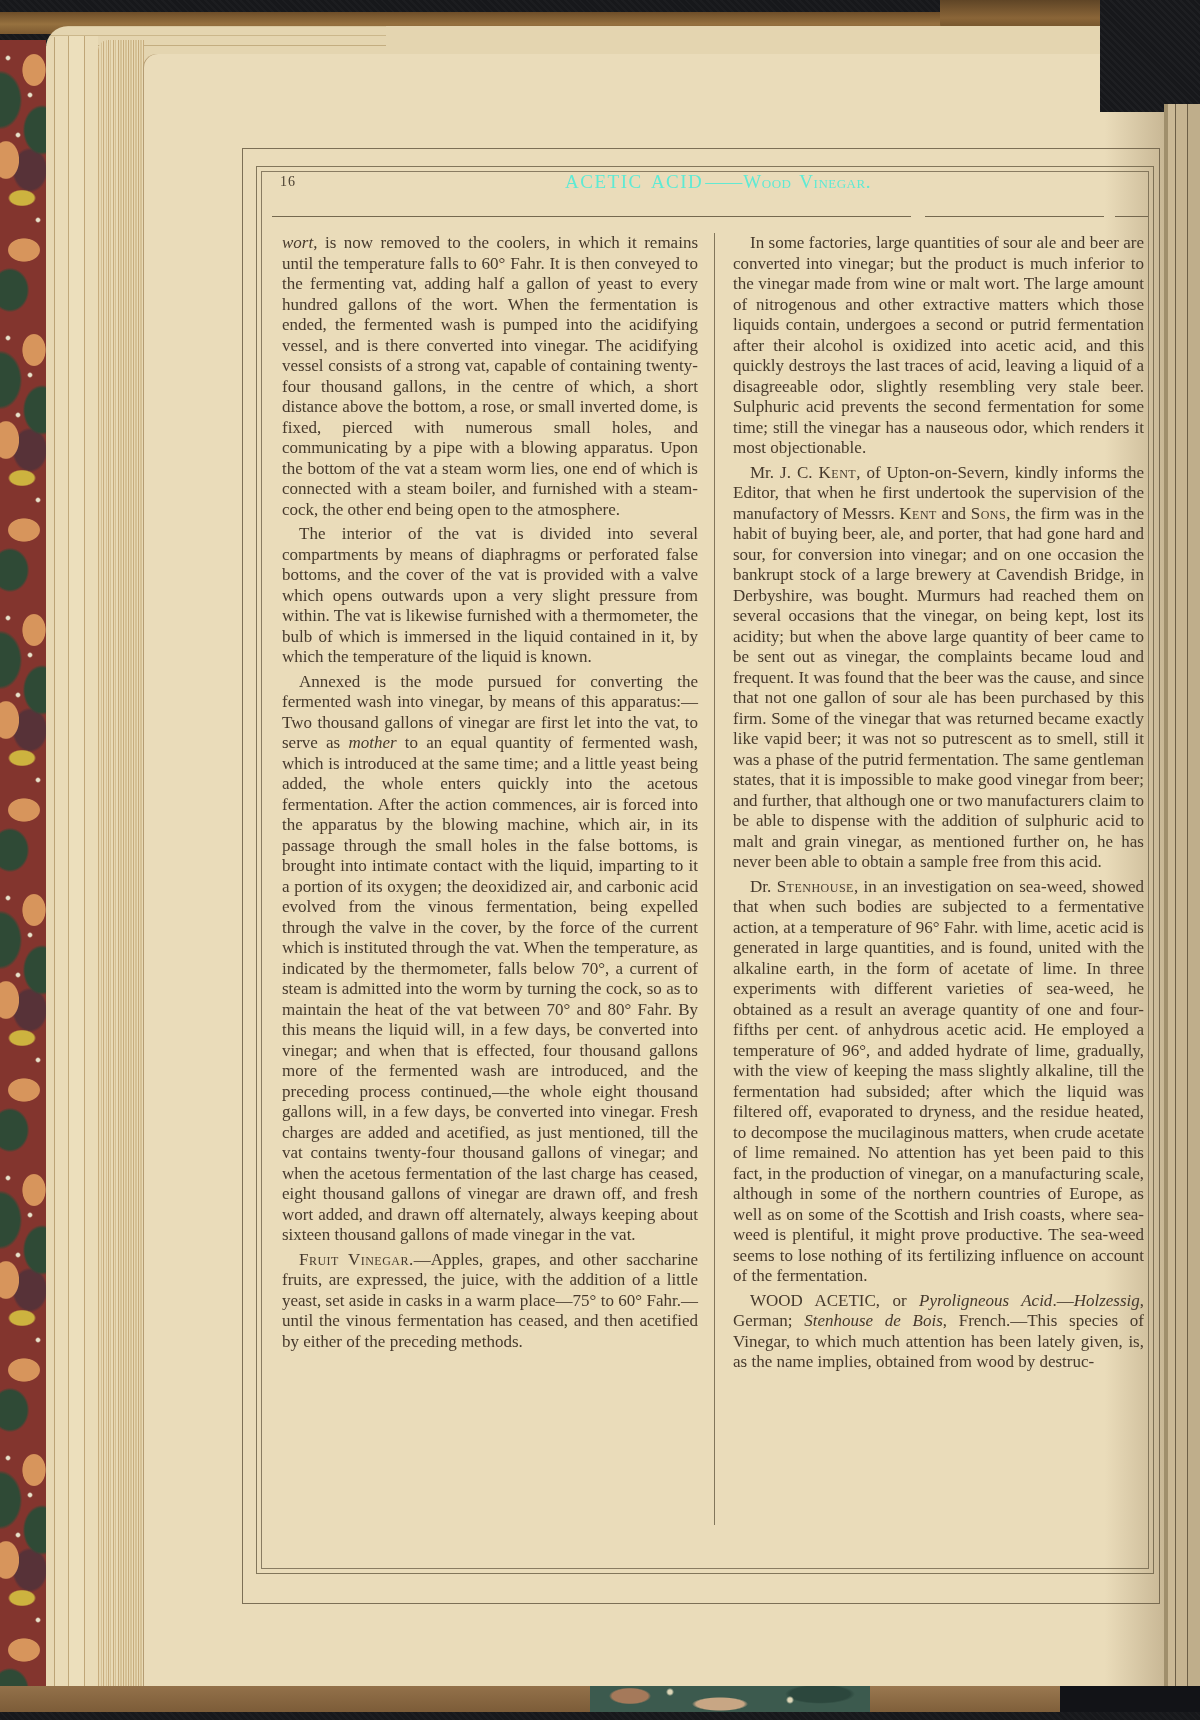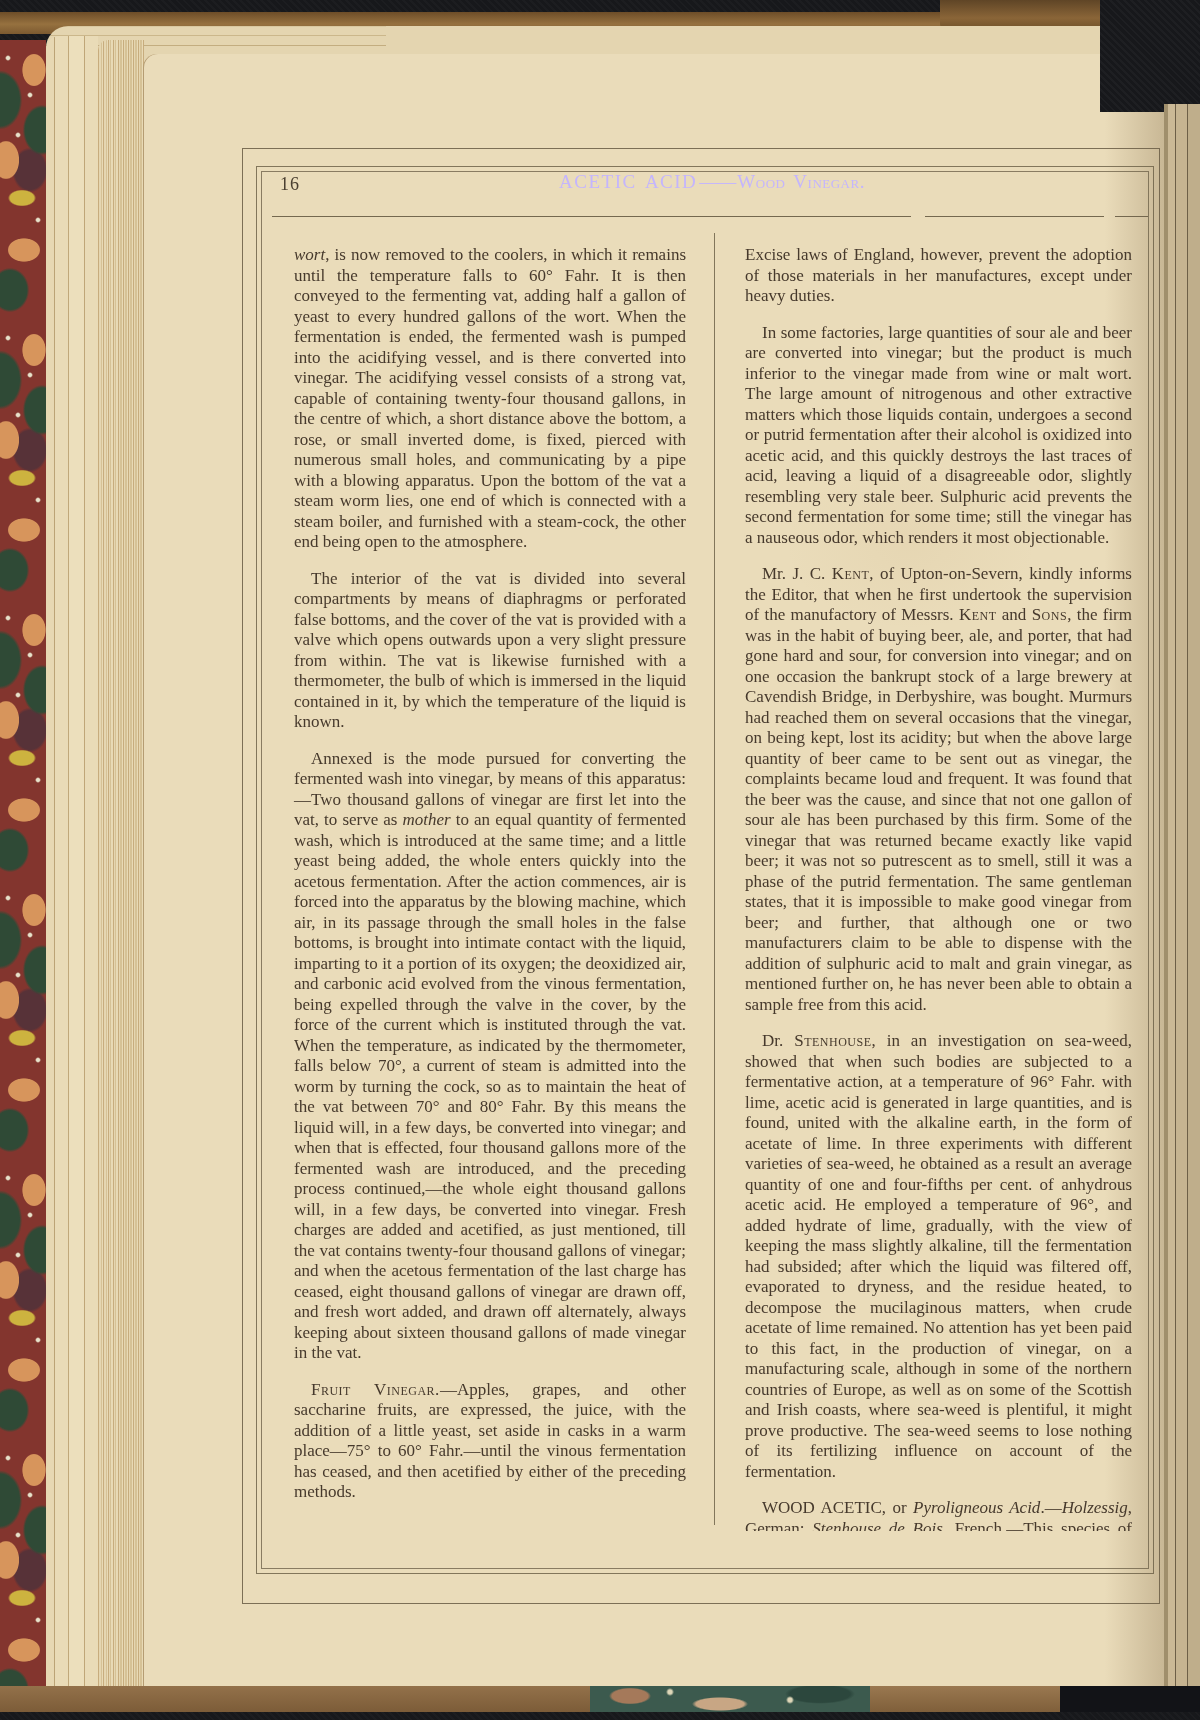--- a/index.html
+++ b/index.html
@@ -75,38 +75,38 @@
   .bb-dark{flex:1;background:#121317;}
 
   
   .frame-outer{left:242px;top:148px;width:916px;height:1454px;z-index:7;
     border:1px solid rgba(104,92,68,.85);}
   .frame-inner{left:256px;top:166px;width:896px;height:1406px;z-index:7;
     border:1px solid rgba(104,92,68,.8);}
   .frame-inner::after{content:"";position:absolute;inset:4px;border:1px solid rgba(104,92,68,.75);}
 
   
-  .pagenum{left:280px;top:174px;z-index:8;font-size:18px;color:#4a3f30;letter-spacing:1px;}
-  .running-head{left:278px;top:171px;width:868px;z-index:8;text-align:center;
-    font-size:19px;color:#c4b5fd;letter-spacing:1.5px;word-spacing:3px;white-space:nowrap;}
+  .pagenum{left:280px;top:174px;z-index:8;font-size:14px;color:#4a3f30;letter-spacing:1px;}
+  .running-head{left:284px;top:171px;width:868px;z-index:8;text-align:center;
+    font-size:19px;color:#5eead4;letter-spacing:1.5px;word-spacing:3px;white-space:nowrap;}
   .running-head .sep{letter-spacing:-1px;margin:0 2px;}
   .head-rule{left:272px;top:216px;width:876px;height:1px;z-index:8;
     background:linear-gradient(90deg,
       rgba(104,92,68,.9) 0 73%, rgba(104,92,68,0) 73% 74.5%,
       rgba(104,92,68,.9) 74.5% 95%, rgba(104,92,68,0) 95% 96.2%,
       rgba(104,92,68,.9) 96.2% 100%);}
 
   
   .col{z-index:8;top:229px;height:1302px;overflow:hidden;
     font-size:17px;line-height:20.5px;color:#46392c;text-align:justify;}
   .col-left{left:278px;width:424px;}
   .col-right{left:729px;width:419px;}
   .divider{left:714px;top:233px;width:1px;height:1292px;background:rgba(104,92,68,.8);z-index:8;}
 
-  .para{margin:16px;}
+  .para{margin:4px;}
   .ind{text-indent:17px;}
   .i{font-style:italic;}
   .sc{font-variant:small-caps;letter-spacing:.5px;}
 </style>
 </head>
 <body>
 
 <div class="abs leather-top"></div>
 <div class="abs leather-corner"></div>
 <div class="abs marble"></div>
@@ -133,18 +133,17 @@
 <div class="abs head-rule"></div>
 
 <div class="abs col col-left">
     <p class="para"><span class="i">wort</span><span>, is now removed to the coolers, in which it remains until the temperature falls to 60° Fahr. It is then conveyed to the fermenting vat, adding half a gallon of yeast to every hundred gallons of the wort. When the fermentation is ended, the fermented wash is pumped into the acidifying vessel, and is there converted into vinegar. The acidifying vessel consists of a strong vat, capable of containing twenty-four thousand gallons, in the centre of which, a short distance above the bottom, a rose, or small inverted dome, is fixed, pierced with numerous small holes, and communicating by a pipe with a blowing apparatus. Upon the bottom of the vat a steam worm lies, one end of which is connected with a steam boiler, and furnished with a steam-cock, the other end being open to the atmosphere.</span></p>
     <p class="para ind"><span>The interior of the vat is divided into several compartments by means of diaphragms or perforated false bottoms, and the cover of the vat is provided with a valve which opens outwards upon a very slight pressure from within. The vat is likewise furnished with a thermometer, the bulb of which is immersed in the liquid contained in it, by which the temperature of the liquid is known.</span></p>
     <p class="para ind"><span>Annexed is the mode pursued for converting the fermented wash into vinegar, by means of this apparatus:—Two thousand gallons of vinegar are first let into the vat, to serve as </span><span class="i">mother</span><span> to an equal quantity of fermented wash, which is introduced at the same time; and a little yeast being added, the whole enters quickly into the acetous fermentation. After the action commences, air is forced into the apparatus by the blowing machine, which air, in its passage through the small holes in the false bottoms, is brought into intimate contact with the liquid, imparting to it a portion of its oxygen; the deoxidized air, and carbonic acid evolved from the vinous fermentation, being expelled through the valve in the cover, by the force of the current which is instituted through the vat. When the temperature, as indicated by the thermometer, falls below 70°, a current of steam is admitted into the worm by turning the cock, so as to maintain the heat of the vat between 70° and 80° Fahr. By this means the liquid will, in a few days, be converted into vinegar; and when that is effected, four thousand gallons more of the fermented wash are introduced, and the preceding process continued,—the whole eight thousand gallons will, in a few days, be converted into vinegar. Fresh charges are added and acetified, as just mentioned, till the vat contains twenty-four thousand gallons of vinegar; and when the acetous fermentation of the last charge has ceased, eight thousand gallons of vinegar are drawn off, and fresh wort added, and drawn off alternately, always keeping about sixteen thousand gallons of made vinegar in the vat.</span></p>
     <p class="para ind"><span class="sc">Fruit Vinegar.</span><span>—Apples, grapes, and other saccharine fruits, are expressed, the juice, with the addition of a little yeast, set aside in casks in a warm place—75° to 60° Fahr.—until the vinous fermentation has ceased, and then acetified by either of the preceding methods.</span></p>
   </div>
 <div class="abs divider"></div>
 <div class="abs col col-right">
-    <p class="para"><span>Excise laws of England, however, prevent the adoption of those materials in her manufactures, except under heavy duties.</span></p>
     <p class="para ind"><span>In some factories, large quantities of sour ale and beer are converted into vinegar; but the product is much inferior to the vinegar made from wine or malt wort. The large amount of nitrogenous and other extractive matters which those liquids contain, undergoes a second or putrid fermentation after their alcohol is oxidized into acetic acid, and this quickly destroys the last traces of acid, leaving a liquid of a disagreeable odor, slightly resembling very stale beer. Sulphuric acid prevents the second fermentation for some time; still the vinegar has a nauseous odor, which renders it most objectionable.</span></p>
     <p class="para ind"><span>Mr. J. C. </span><span class="sc">Kent</span><span>, of Upton-on-Severn, kindly informs the Editor, that when he first undertook the supervision of the manufactory of Messrs. </span><span class="sc">Kent</span><span> and </span><span class="sc">Sons</span><span>, the firm was in the habit of buying beer, ale, and porter, that had gone hard and sour, for conversion into vinegar; and on one occasion the bankrupt stock of a large brewery at Cavendish Bridge, in Derbyshire, was bought. Murmurs had reached them on several occasions that the vinegar, on being kept, lost its acidity; but when the above large quantity of beer came to be sent out as vinegar, the complaints became loud and frequent. It was found that the beer was the cause, and since that not one gallon of sour ale has been purchased by this firm. Some of the vinegar that was returned became exactly like vapid beer; it was not so putrescent as to smell, still it was a phase of the putrid fermentation. The same gentleman states, that it is impossible to make good vinegar from beer; and further, that although one or two manufacturers claim to be able to dispense with the addition of sulphuric acid to malt and grain vinegar, as mentioned further on, he has never been able to obtain a sample free from this acid.</span></p>
     <p class="para ind"><span>Dr. </span><span class="sc">Stenhouse</span><span>, in an investigation on sea-weed, showed that when such bodies are subjected to a fermentative action, at a temperature of 96° Fahr. with lime, acetic acid is generated in large quantities, and is found, united with the alkaline earth, in the form of acetate of lime. In three experiments with different varieties of sea-weed, he obtained as a result an average quantity of one and four-fifths per cent. of anhydrous acetic acid. He employed a temperature of 96°, and added hydrate of lime, gradually, with the view of keeping the mass slightly alkaline, till the fermentation had subsided; after which the liquid was filtered off, evaporated to dryness, and the residue heated, to decompose the mucilaginous matters, when crude acetate of lime remained. No attention has yet been paid to this fact, in the production of vinegar, on a manufacturing scale, although in some of the northern countries of Europe, as well as on some of the Scottish and Irish coasts, where sea-weed is plentiful, it might prove productive. The sea-weed seems to lose nothing of its fertilizing influence on account of the fermentation.</span></p>
     <p class="para ind"><span>WOOD ACETIC, or </span><span class="i">Pyroligneous Acid</span><span>.—</span><span class="i">Holzessig</span><span>, German; </span><span class="i">Stenhouse de Bois</span><span>, French.—This species of Vinegar, to which much attention has been lately given, is, as the name implies, obtained from wood by destruc-</span></p>
   </div>
 
 </body></html>

